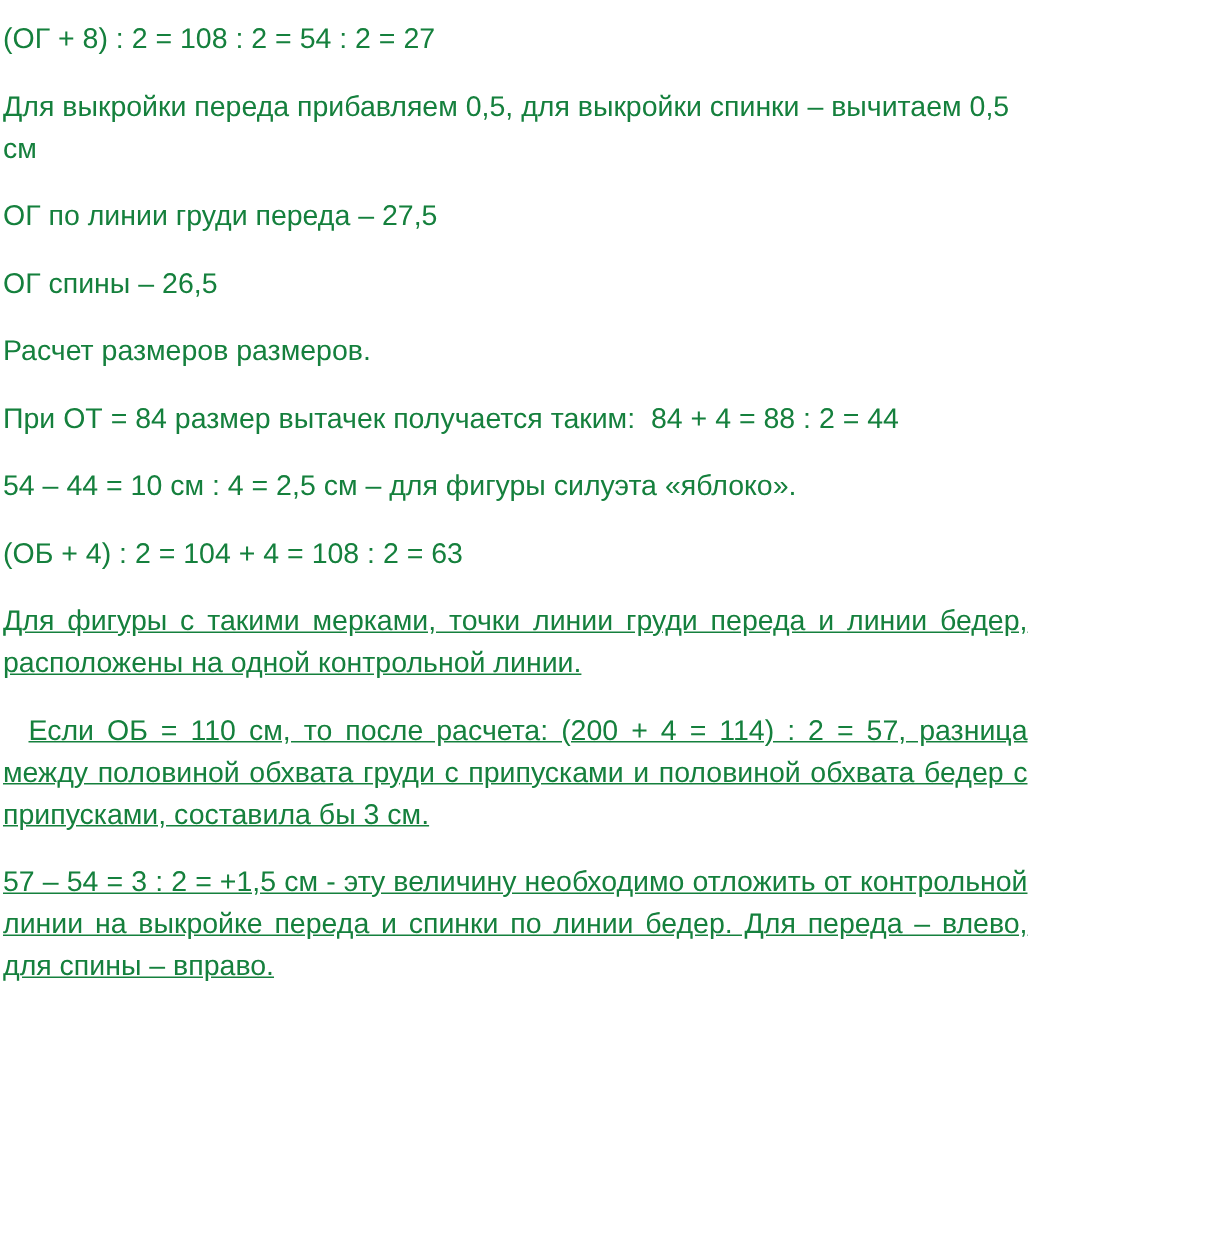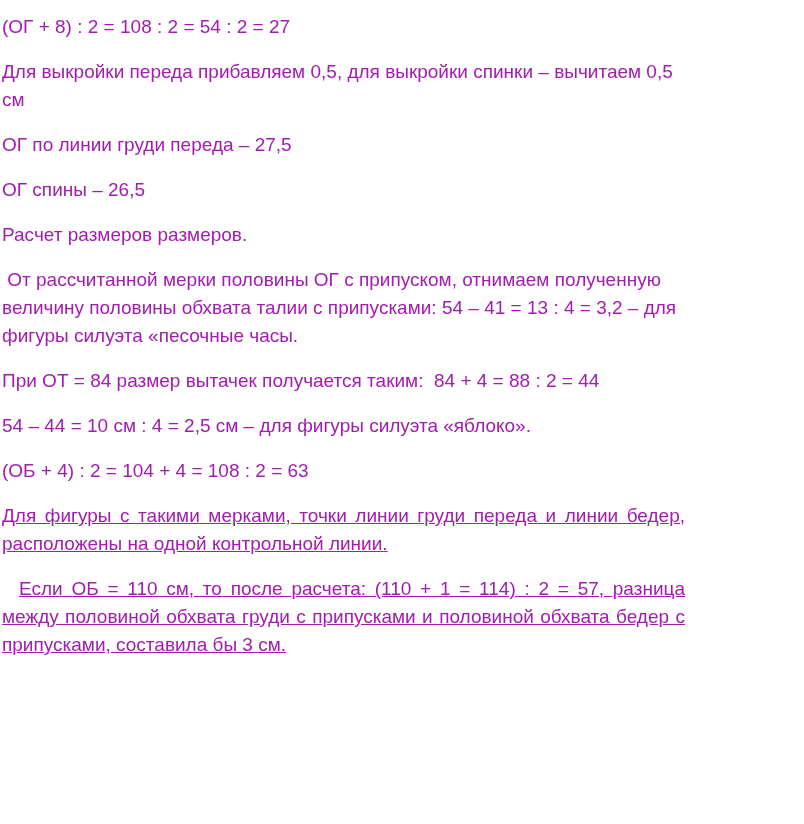--- a/index.html
+++ b/index.html
@@ -13,21 +13,21 @@
     overflow: hidden;
   }
   .doc {
     box-sizing: border-box;
     width: 732px;
     min-height: 824px;
     padding: 13px 47px 8px 2px;
     font-family: "Liberation Sans", "DejaVu Sans", sans-serif;
     font-size: 19px;
     line-height: 28px;
-    color: #a21caf;
+    color: #15803d;
     background: #ffffff;
   }
   .para {
     margin: 0 0 17px 0;
     white-space: pre-wrap;
     text-align: left;
   }
   .para.justify {
     white-space: normal;
     text-align: justify;
@@ -39,19 +39,19 @@
 </style>
 </head>
 <body>
 
 <main class="doc">
   <p class="para">(ОГ + 8) : 2 = 108 : 2 = 54 : 2 = 27</p>
   <p class="para">Для выкройки переда прибавляем 0,5, для выкройки спинки – вычитаем 0,5 см</p>
   <p class="para">ОГ по линии груди переда – 27,5</p>
   <p class="para">ОГ спины – 26,5</p>
   <p class="para">Расчет размеров размеров.</p>
-  <p class="para"> От рассчитанной мерки половины ОГ с припуском, отнимаем полученную величину половины обхвата талии с припусками: 54 – 41 = 13 : 4 = 3,2 – для фигуры силуэта «песочные часы.</p>
   <p class="para">При ОТ = 84 размер вытачек получается таким:  84 + 4 = 88 : 2 = 44</p>
   <p class="para">54 – 44 = 10 см : 4 = 2,5 см – для фигуры силуэта «яблоко».</p>
   <p class="para">(ОБ + 4) : 2 = 104 + 4 = 108 : 2 = 63</p>
   <p class="para justify">Для фигуры с такими мерками, точки линии груди переда и линии бедер, расположены на одной контрольной линии.</p>
-  <p class="para justify indent">Если  ОБ = 110 см, то после расчета: (110 + 1 = 114) : 2 = 57, разница между половиной обхвата груди с припусками и половиной обхвата бедер с припусками, составила бы 3 см.</p>
+  <p class="para justify indent">Если  ОБ = 110 см, то после расчета: (200 + 4 = 114) : 2 = 57, разница между половиной обхвата груди с припусками и половиной обхвата бедер с припусками, составила бы 3 см.</p>
+  <p class="para justify">57 – 54 = 3 : 2 = +1,5 см - эту величину необходимо отложить от контрольной линии на выкройке переда и спинки по линии бедер. Для переда – влево, для спины – вправо.</p>
 </main>
 
 </body></html>

